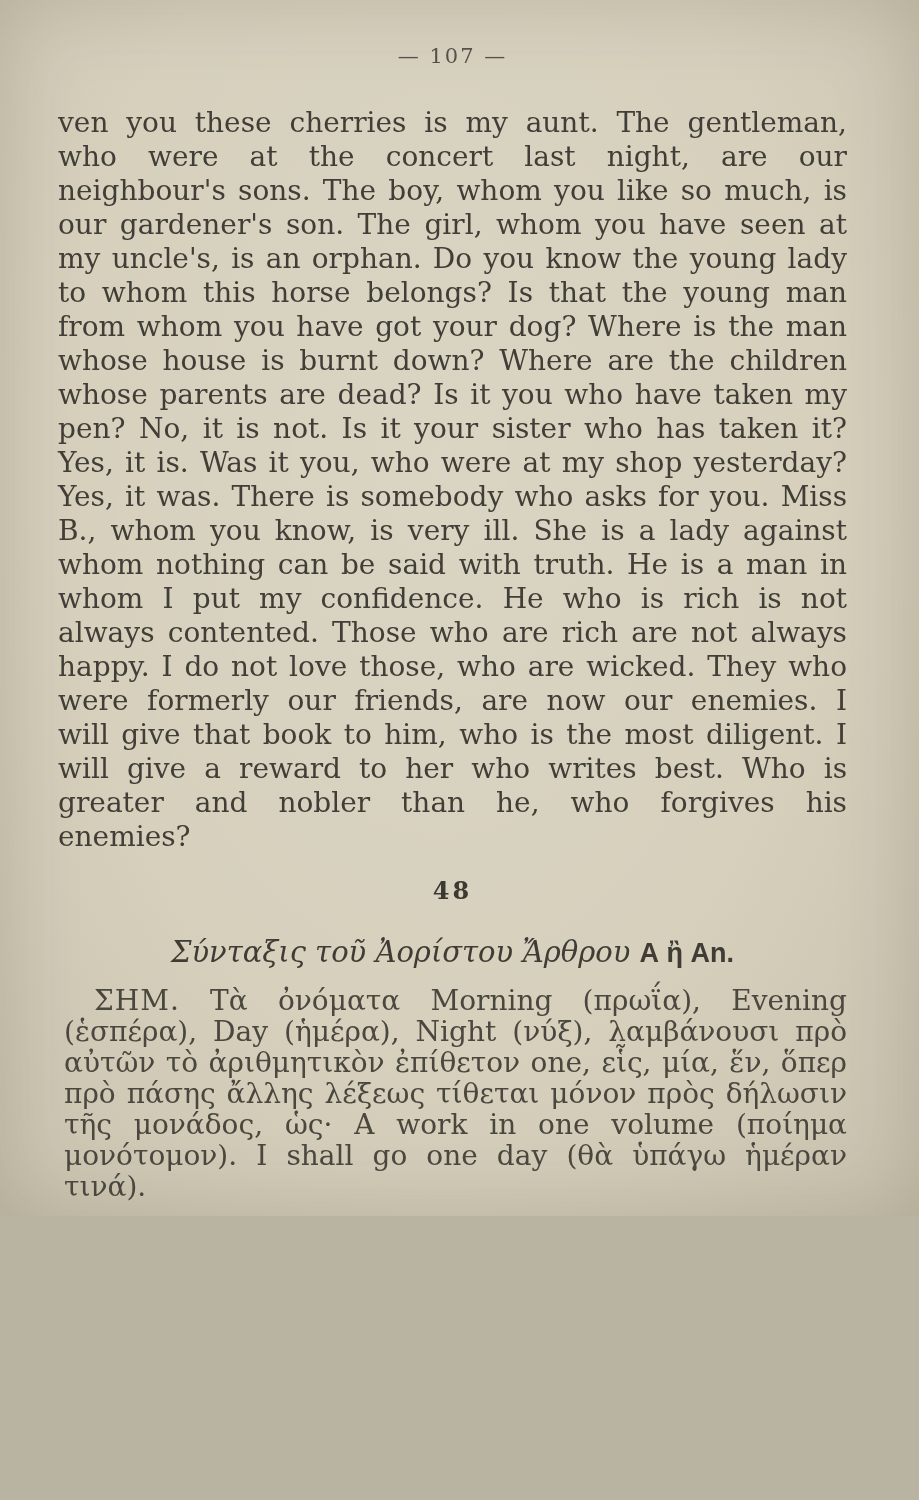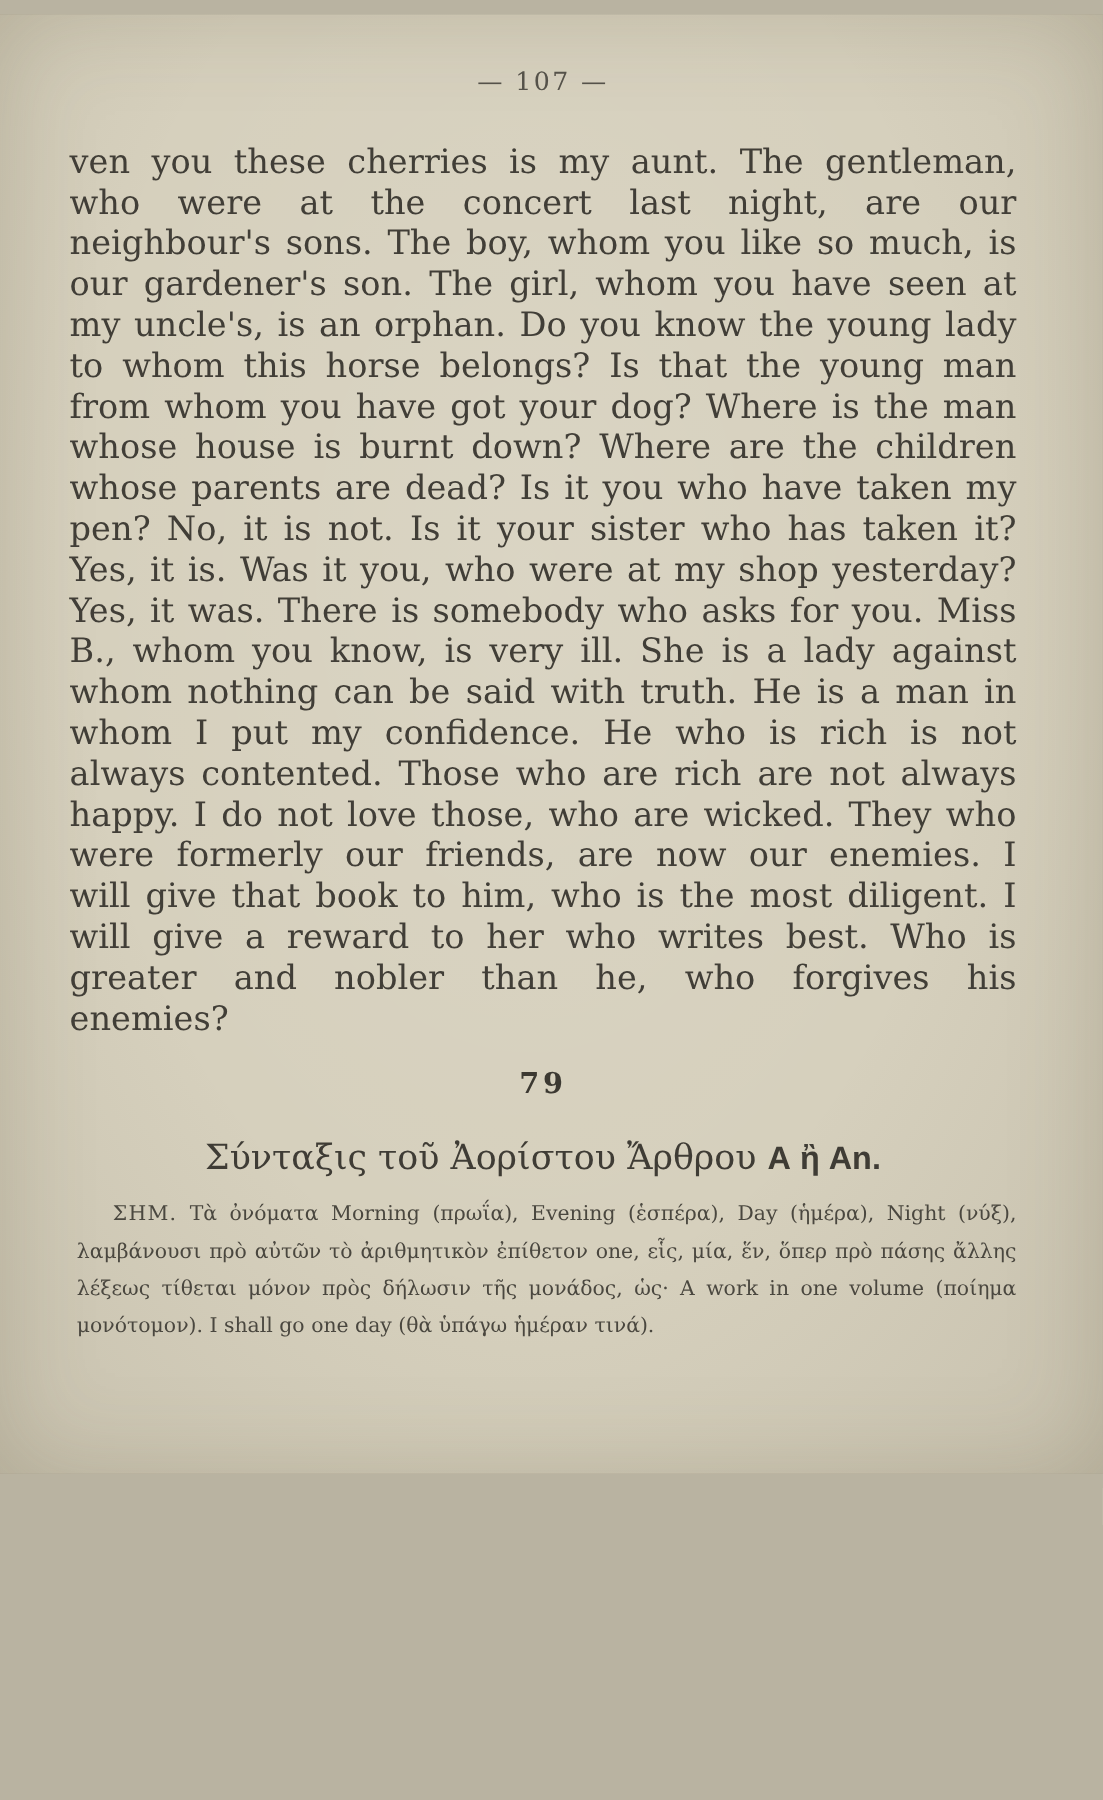--- a/index.html
+++ b/index.html
@@ -4,21 +4,21 @@
 <style>
   html, body {
     margin: 0;
     padding: 0;
     background: #b9b3a1;
   }
   .page {
     position: relative;
     width: 919px;
     height: 1216px;
-    margin: 12px auto;
+    margin: 0 auto;
     box-sizing: border-box;
     background:
       radial-gradient(ellipse at 48% 38%, rgba(255,255,255,0.10) 0%, rgba(255,255,255,0.0) 55%, rgba(70,60,40,0.10) 100%),
       #d6d0bd;
     box-shadow: inset 0 0 80px rgba(95,85,60,0.22);
     color: #413e37;
     font-family: "DejaVu Serif", "Liberation Serif", serif;
     padding: 44px 72px 30px 58px;
     overflow: hidden;
   }
@@ -45,38 +45,39 @@
     color: #3c3932;
   }
   .section-heading {
     margin: 30px 0 0 0;
     text-align: center;
     font-size: 29px;
     font-weight: normal;
     color: #3f3c35;
   }
   .heading-italic {
+    font-style: italic;
   }
   .heading-bold {
     font-style: normal;
     font-weight: bold;
     font-family: Liberation Sans, sans-serif;
     font-size: 27px;
   }
   .rule {
     margin: 28px 0 0 0;
     font-size: 26px;
     line-height: 37px;
     text-align: justify;
     text-indent: 38px;
     color: #44413a;
   }
   .note {
     margin: 16px 0 0 6px;
-    font-size: 17px;
+    font-size: 28px;
     line-height: 31px;
     text-align: justify;
     text-indent: 30px;
     color: #4a473f;
   }
   .note-label {
     letter-spacing: 1px;
   }
   .rule-2 {
     margin-top: 20px;
@@ -84,21 +85,21 @@
 </style>
 </head>
 <body>
 
 <div class="page">
 
   <div class="page-number">— 107 —</div>
 
   <p class="body-text">ven you these cherries is my aunt. The gentleman, who were at the concert last night, are our neighbour's sons. The boy, whom you like so much, is our gardener's son. The girl, whom you have seen at my uncle's, is an orphan. Do you know the young lady to whom this horse belongs? Is that the young man from whom you have got your dog? Where is the man whose house is burnt down? Where are the children whose parents are dead? Is it you who have taken my pen? No, it is not. Is it your sister who has taken it? Yes, it is. Was it you, who were at my shop yesterday? Yes, it was. There is somebody who asks for you. Miss B., whom you know, is very ill. She is a lady against whom nothing can be said with truth. He is a man in whom I put my confidence. He who is rich is not always contented. Those who are rich are not always happy. I do not love those, who are wicked. They who were formerly our friends, are now our enemies. I will give that book to him, who is the most diligent. I will give a reward to her who writes best. Who is greater and nobler than he, who forgives his enemies?</p>
 
-  <div class="section-number">79</div>
+  <div class="section-number">48</div>
 
   <h2 class="section-heading">
     <span class="heading-italic">Σύνταξις τοῦ Ἀορίστου Ἄρθρου</span>
     <span class="heading-bold">Α ἢ An.</span>
   </h2>
 
 
   <p class="note">
     <span class="note-label">ΣΗΜ.</span>
     <span>Τὰ ὀνόματα Morning (πρωΐα), Evening (ἑσπέρα), Day (ἡμέρα), Night (νύξ), λαμβάνουσι πρὸ αὐτῶν τὸ ἀριθμητικὸν ἐπίθετον one, εἷς, μία, ἕν, ὅπερ πρὸ πάσης ἄλλης λέξεως τίθεται μόνον πρὸς δήλωσιν τῆς μονάδος, ὡς· A work in one volume (ποίημα μονότομον). I shall go one day (θὰ ὑπάγω ἡμέραν τινά).</span>

